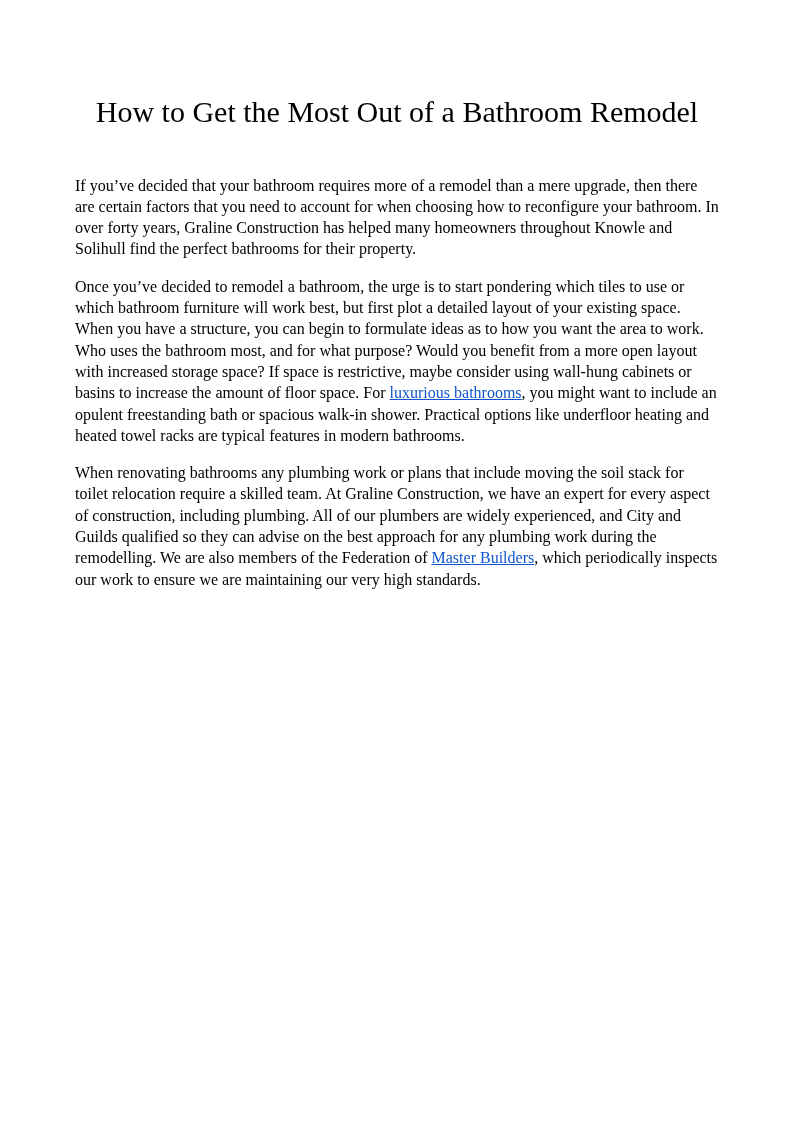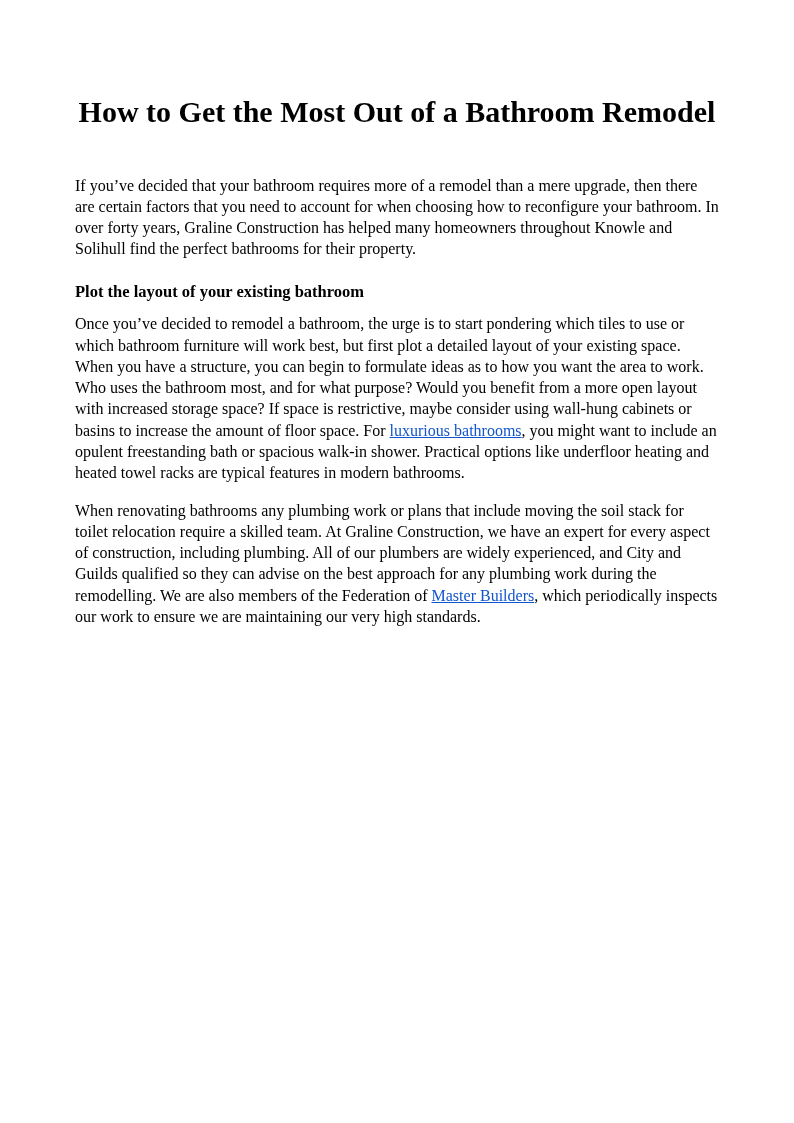--- a/index.html
+++ b/index.html
@@ -14,21 +14,21 @@
     margin: 0 auto;
     background: #ffffff;
     box-sizing: border-box;
     padding: 58px 75px 40px 75px;
     font-family: "Liberation Serif", "DejaVu Serif", serif;
     color: #000000;
     overflow: hidden;
   }
   h1.doc-title {
     font-size: 30px;
-    font-weight: bold;
+    font-weight: normal;
     text-align: center;
     line-height: 1.22;
     margin: 36px 0 44px 0;
     color: #000000;
   }
   .doc-body {
     font-size: 16px;
     line-height: 21.3px;
     margin-top: 32px;
   }
@@ -47,17 +47,16 @@
   }
 </style>
 </head>
 <body>
 
 <div class="page">
   <h1 class="doc-title">How to Get the Most Out of a Bathroom Remodel</h1>
 
   <div class="doc-body">
       <p>If you’ve decided that your bathroom requires more of a remodel than a mere upgrade, then there are certain factors that you need to account for when choosing how to reconfigure your bathroom. In over forty years, Graline Construction has helped many homeowners throughout Knowle and Solihull find the perfect bathrooms for their property.</p>
-      <h2>Plot the layout of your existing bathroom</h2>
       <p>Once you’ve decided to remodel a bathroom, the urge is to start pondering which tiles to use or which bathroom furniture will work best, but first plot a detailed layout of your existing space. When you have a structure, you can begin to formulate ideas as to how you want the area to work. Who uses the bathroom most, and for what purpose? Would you benefit from a more open layout with increased storage space? If space is restrictive, maybe consider using wall-hung cabinets or basins to increase the amount of floor space. For <a href="#" style="color: rgb(17, 85, 204);">luxurious bathrooms</a>, you might want to include an opulent freestanding bath or spacious walk-in shower. Practical options like underfloor heating and heated towel racks are typical features in modern bathrooms.</p>
       <p>When renovating bathrooms any plumbing work or plans that include moving the soil stack for toilet relocation require a skilled team. At Graline Construction, we have an expert for every aspect of construction, including plumbing. All of our plumbers are widely experienced, and City and Guilds qualified so they can advise on the best approach for any plumbing work during the remodelling. We are also members of the Federation of <a href="#" style="color: rgb(17, 85, 204);">Master Builders</a>, which periodically inspects our work to ensure we are maintaining our very high standards.</p>
     </div>
 </div>
 
 </body></html>

